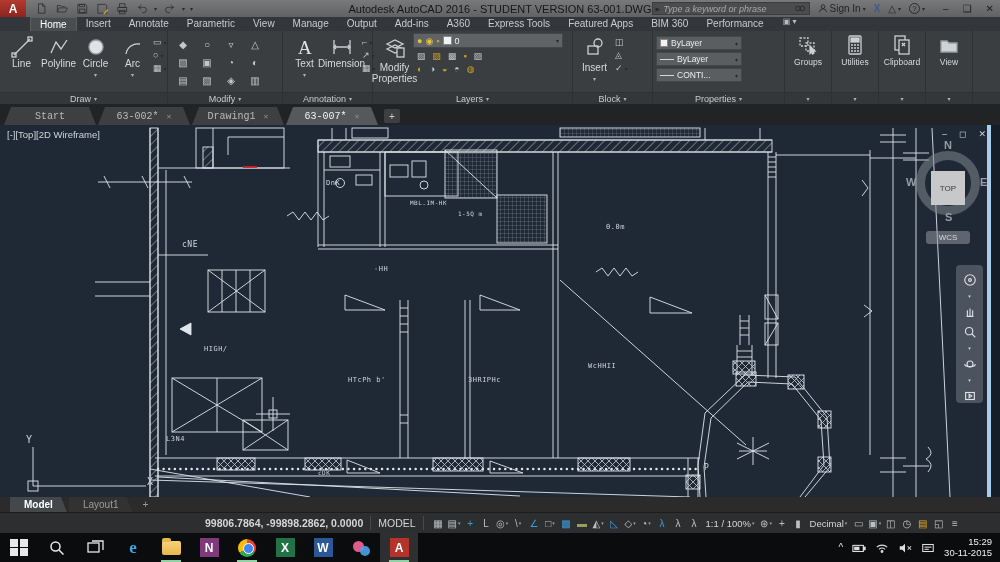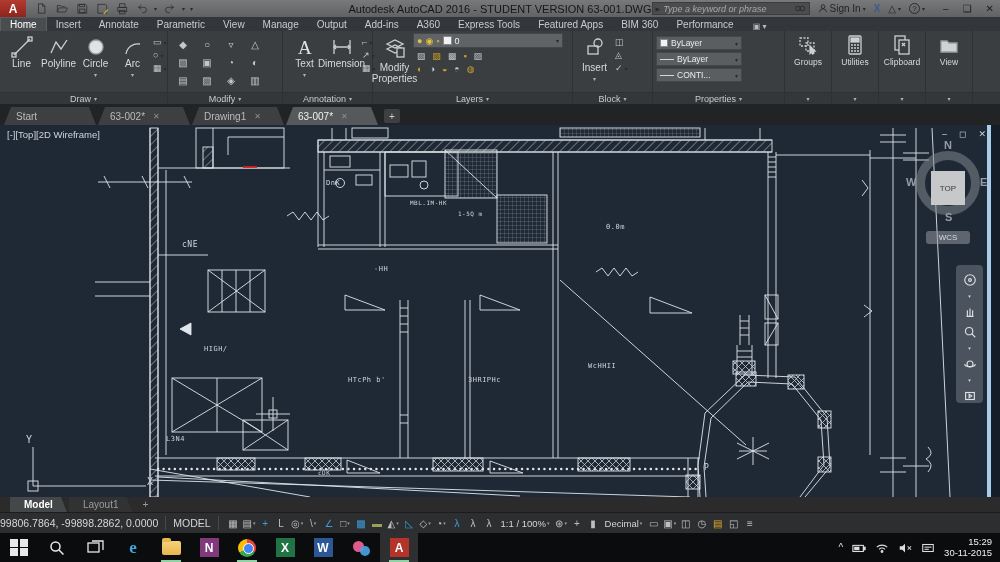--- a/index.html
+++ b/index.html
@@ -17,21 +17,21 @@
   .qa svg { stroke:#2a2a2a; fill:none; stroke-width:1.4; }
   .caret { font-size:6px; color:#2a2a2a; }
   .title-text { position:absolute; left:0; right:0; text-align:center; font-size:11px; color:#161616; pointer-events:none; }
   .tb-right { margin-left:auto; display:flex; align-items:center; gap:8px; padding-right:6px; z-index:2; }
   .searchbox { display:flex; align-items:center; background:#4a4c4e; border:1px solid #3a3c3e; height:13px; width:158px; padding:0 3px; gap:3px;margin-left:46px; }
   .searchbox .ph { font-style:italic; color:#a8a8a8; font-size:9px; flex:1; white-space:nowrap; overflow:hidden; }
   .tb-ico { color:#242424; font-size:10px; display:flex; align-items:center; gap:2px; }
   .winbtns { display:flex; gap:14px; padding-left:10px; color:#1d1d1d; font-size:10px; }
 
   
-  .ribbontabs { height:14px; background:#33363a; display:flex; align-items:flex-end; font-size:10px; color:#c9cbcd; }
+  .ribbontabs { height:14px; background:#33363a; display:flex; align-items:flex-start; font-size:10px; color:#c9cbcd; padding-left:30px; }
   .rtab { padding:1px 9px; cursor:pointer; white-space:nowrap; }
   .rtab.active { background:#4a4d50; color:#ffffff; border:1px solid #5c5f62; border-bottom:none; }
   .rtab-toggle { margin-left:10px; color:#b9bbbd; font-size:8px; }
 
   
   .ribbon { height:61px; background:#3b3e41; display:flex; }
   .panel { border-right:1px solid #2e3032; display:flex; padding:2px 3px 1px 3px; position:relative; }
   .bigbtn { width:37px; display:flex; flex-direction:column; align-items:center; justify-content:flex-start; gap:1px; padding-top:3px; }
   .bigbtn svg { width:22px; height:22px; stroke:#ccd0d3; fill:none; stroke-width:1.3; }
   .bigbtn .blabel { font-size:10px; color:#d9dadb; text-align:center; line-height:1.05; }
@@ -52,21 +52,21 @@
   .sidepanel .blabel { font-size:8.5px; color:#d9dadb; margin-top:1px; }
 
   
   .panelfooters { height:12px; background:#34373a; display:flex; font-size:9px; color:#c9cbcd; border-top:1px solid #2e3032; }
   .pfoot { border-right:1px solid #2e3032; display:flex; align-items:center; justify-content:center; gap:3px; }
   .pfoot .caret { color:#b0b2b4; }
 
   
   .filetabs { height:21px; background:#222324; display:flex; align-items:flex-end; padding-left:4px; gap:2px; }
   .ftab { height:18px; display:flex; align-items:center; gap:8px; padding:0 12px; font-size:10px;
-    background:#3d3f41; color:#b9bbbd; clip-path:polygon(7px 0,calc(100% - 7px) 0,100% 100%,0 100%); min-width:92px; justify-content:flex-start; }
+    background:#3d3f41; color:#b9bbbd; clip-path:polygon(7px 0,calc(100% - 7px) 0,100% 100%,0 100%); min-width:92px; justify-content:center;font-family:Liberation Mono, monospace; }
   .ftab.active { background:#56595c; color:#f2f2f2; }
   .ftab .x { font-size:8px; color:#8f9193; }
   .ftab-add { width:16px; height:14px; background:#3d3f41; color:#c9cbcd; font-size:10px; display:flex; align-items:center; justify-content:center; border-radius:2px; margin-left:4px; margin-bottom:2px; }
 
   
   .canvas { height:372px; position:relative; background:#1f2935; overflow:hidden; }
   .vplabel { position:absolute; left:7px; top:4px; font-size:9.5px; color:#cdd4da; z-index:5; }
   .dwg-winbtns { position:absolute; right:14px; top:4px; color:#c9ced3; font-size:9px; display:flex; gap:12px; z-index:6; }
   .edge-strip { position:absolute; right:9px; top:0; width:4px; height:100%; background:#a9cde9; z-index:4; }
   .edge-dark { position:absolute; right:0; top:0; width:9px; height:100%; background:#141d28; z-index:4; }
@@ -86,21 +86,21 @@
 
   
   .modeltabs { height:15px; background:#2b2b2b; display:flex; align-items:center; padding-left:10px; gap:2px; font-size:10px; }
   .mtab { padding:0 14px; height:15px; display:flex; align-items:center; clip-path:polygon(0 0,calc(100% - 6px) 0,100% 100%,0 100%); }
   .mtab.active { background:#45484a; color:#ffffff; font-weight:bold; }
   .mtab.inactive { background:#323232; color:#9a9c9e; }
   .mtab-add { color:#9a9c9e; padding:0 8px; }
 
   
   .statusbar { height:21px; background:#2c2e30; border-top:1px solid #1c1c1c; display:flex; align-items:center; font-size:10.5px; color:#d4d6d8; }
-  .coords { white-space:nowrap; }
+  .coords { margin-left:205px; white-space:nowrap;font-weight:bold; }
   .sdiv { width:1px; height:14px; background:#474a4c; margin:0 7px; }
   .sicons { display:flex; align-items:center; gap:1px; flex:1; }
   .sic { min-width:15px; height:17px; display:flex; align-items:center; justify-content:center; font-size:10px; gap:1px; padding:0 1px; }
   .sic .caret { font-size:5px; color:#9b9d9f; }
   .sic.text { font-size:9.5px; padding:0 3px; white-space:nowrap; }
 
   
   .taskbar { height:29px; background:#0b0c0d; display:flex; align-items:center; color:#e8e8e8; }
   .tapps { display:flex; align-items:center; height:100%; }
   .tapp { width:38px; height:100%; display:flex; align-items:center; justify-content:center; position:relative; }

